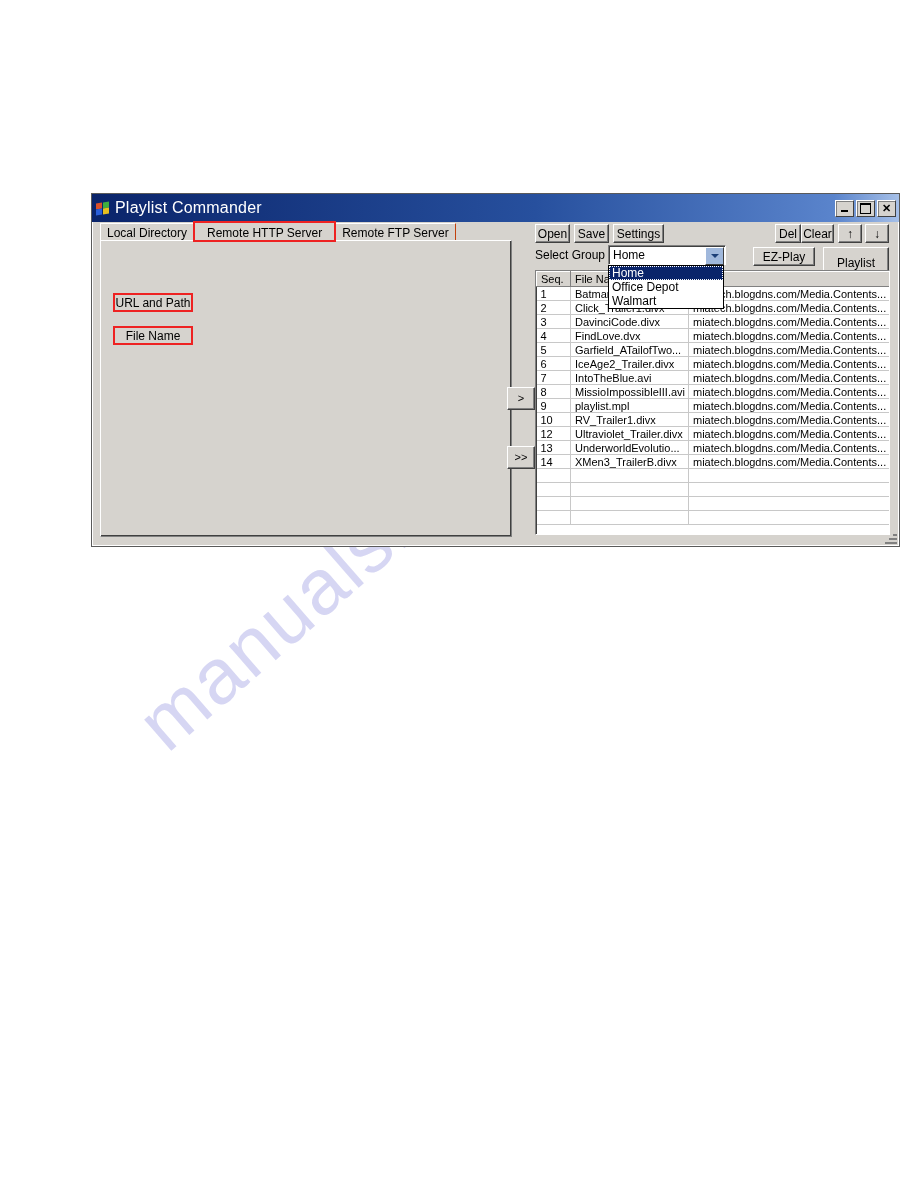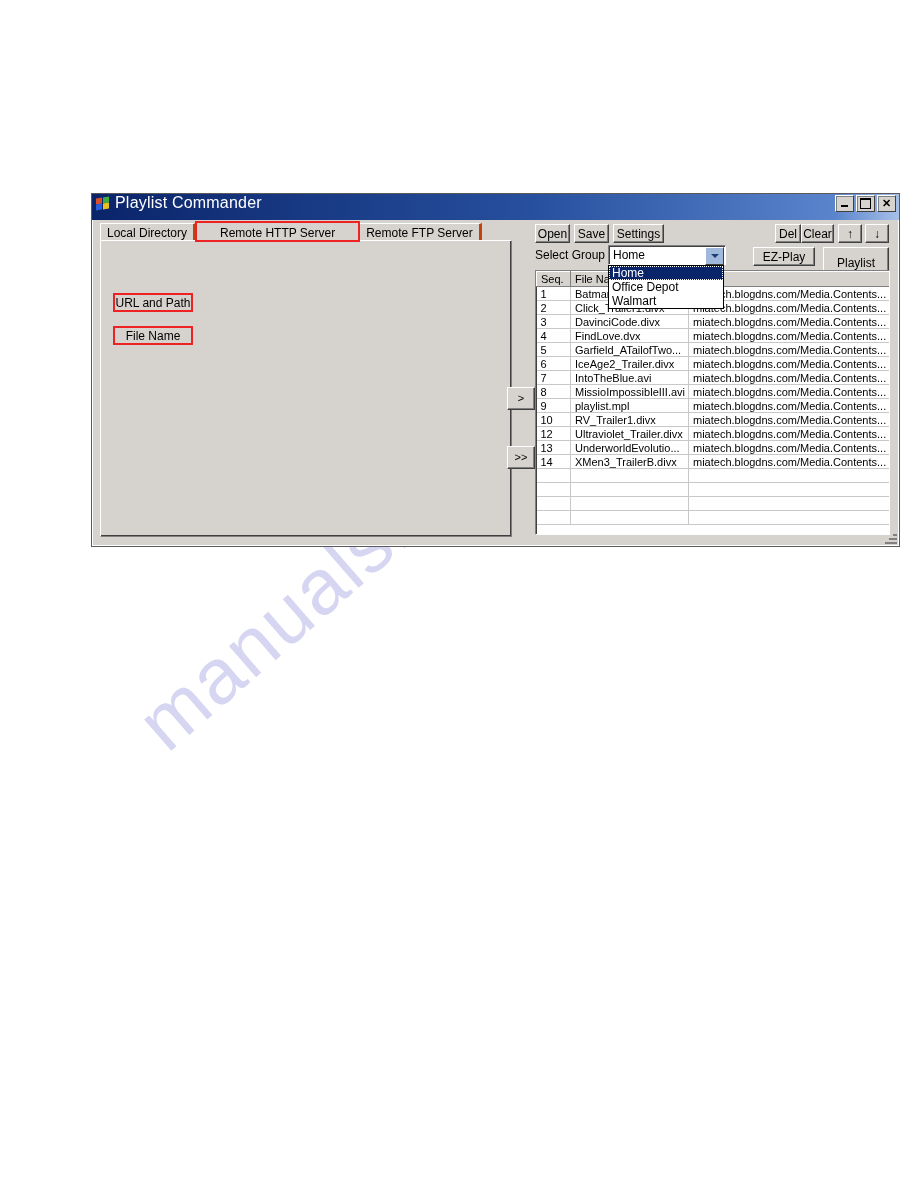--- a/index.html
+++ b/index.html
@@ -45,25 +45,25 @@
     width: 807px;
     height: 352px;
     background: #d6d3ce;
     border: 1px solid #5a5a5a;
     box-shadow: 0 0 0 1px #ffffff inset;
     z-index: 10;
   }
 
   
   #title-bar {
-    height: 18px;
+    height: 28px;
     background: linear-gradient(to right, #0a246a 0%, #27509e 55%, #5a84cc 92%, #a6c0e8 100%);
     display: flex;
     align-items: center;
-    padding: 0 2px 8px 3px;
+    padding: 0 2px 0 3px;
     position: relative;
   }
   #title-icon {
     width: 16px; height: 15px;
     margin-right: 4px;
     position: relative;
     flex: 0 0 auto;
   }
   #title-icon i {
     position: absolute;
@@ -141,33 +141,33 @@
   .tab {
     height: 18px;
     line-height: 18px;
     padding: 0 6px;
     font-size: 12px;
     font-family: "Liberation Sans", sans-serif;
     color: #000;
     background: #d6d3ce;
     border-top: 1px solid #ffffff;
     border-left: 1px solid #ffffff;
-    border-right: 3px solid #c2410c;
+    border-right: 1px solid #c2410c;
     position: relative;
     box-sizing: border-box;
     white-space: nowrap;
   }
   .tab.selected {
     height: 21px;
     line-height: 20px;
     margin: 0 -1px -1px -1px;
     z-index: 3;
     border: 2px solid #ee2222;
     background: #d6d3ce;
-    padding: 0 23px;
+    padding: 0 12px;
   }
   #tab-page {
     position: absolute;
     left: 0;
     top: 19px;
     right: 0;
     bottom: 0;
     background: #d6d3ce;
     border-top: 1px solid #ffffff;
     border-left: 1px solid #ffffff;

